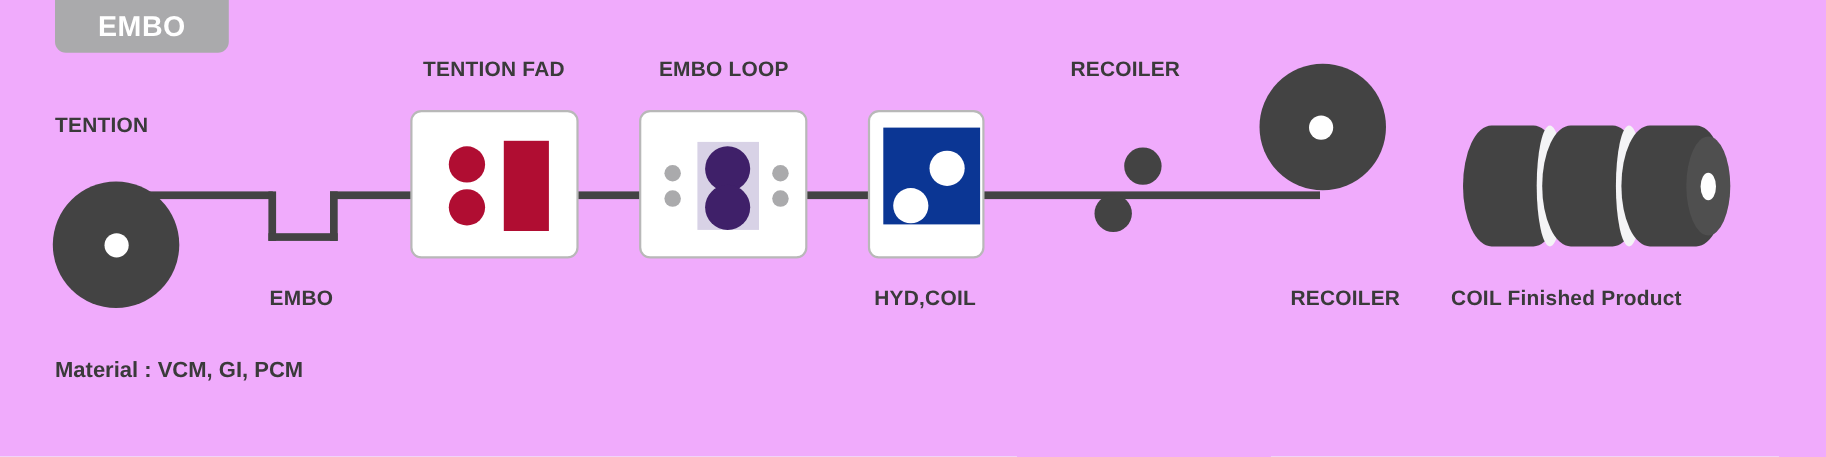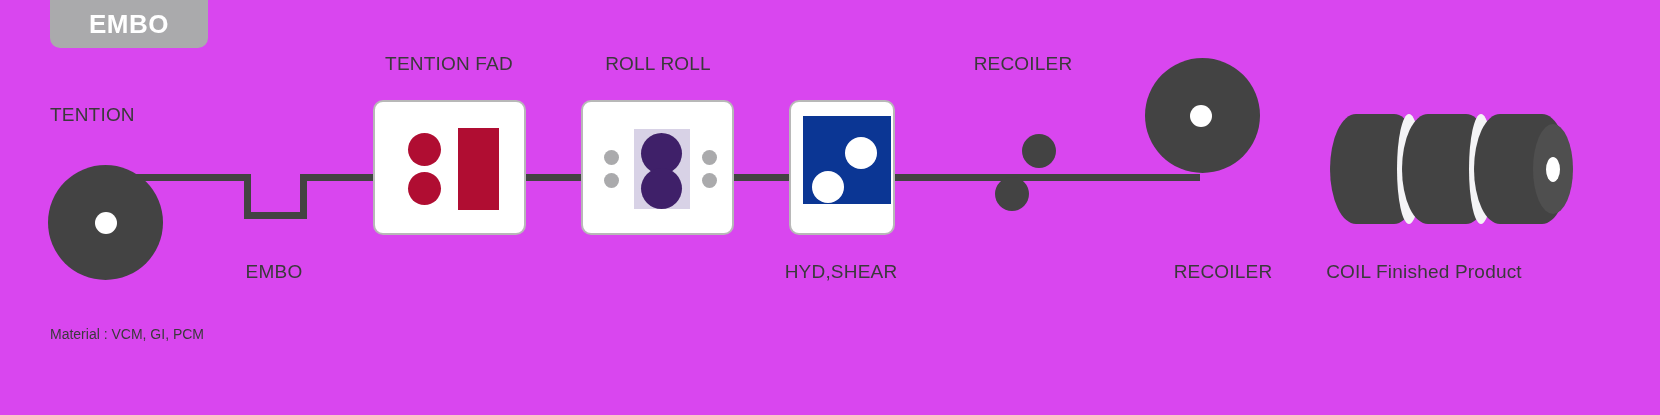--- a/index.html
+++ b/index.html
@@ -7,21 +7,21 @@
     padding: 0;
     background: #f4f4f6;
   }
   body {
     font-family: "Liberation Sans", sans-serif;
   }
   #canvas {
     position: relative;
     width: 1660px;
     height: 415px;
-    background: #d946ef;
+    background: #f0abfc;
     overflow: hidden;
   }
   .abs { position: absolute; }
 
   
   #embo-badge {
     left: 50px;
     top: 0px;
     width: 158px;
     height: 48px;
@@ -33,21 +33,21 @@
     letter-spacing: 0.5px;
     display: flex;
     align-items: center;
     justify-content: center;
   }
 
   
   .label {
     color: #3a3a3a;
     font-size: 19px;
-    font-weight: normal;
+    font-weight: bold;
     letter-spacing: 0.2px;
     white-space: nowrap;
   }
   .label.center { transform: translateX(-50%); }
 
   
   .strip {
     background: #434343;
   }
 
@@ -81,44 +81,44 @@
   .coil-face {
     background: #4f4f4f;
     border-radius: 50%;
   }
   .coil-hole {
     background: #ffffff;
     border-radius: 50%;
   }
   .material-note {
     color: #3a3a3a;
-    font-size: 14px;
-    font-weight: normal;
+    font-size: 20px;
+    font-weight: bold;
   }
 </style>
 </head>
 <body>
 
 <div id="canvas">
 
   <div class="abs" id="embo-badge">
     <span>EMBO</span>
   </div>
 
   <div class="abs label" style="left:50px; top:104px;">TENTION</div>
 
   <div class="abs label center" style="left:449px; top:53px;">TENTION FAD</div>
 
-  <div class="abs label center" style="left:658px; top:53px;">ROLL ROLL</div>
+  <div class="abs label center" style="left:658px; top:53px;">EMBO LOOP</div>
 
   <div class="abs label center" style="left:1023px; top:53px;">RECOILER</div>
 
   <div class="abs label center" style="left:274px; top:261px;">EMBO</div>
 
-  <div class="abs label center" style="left:841px; top:261px;">HYD,SHEAR</div>
+  <div class="abs label center" style="left:841px; top:261px;">HYD,COIL</div>
 
   <div class="abs label center" style="left:1201px; top:261px;margin-left:22px;">RECOILER</div>
 
   <div class="abs label center" style="left:1424px; top:261px;">COIL Finished Product</div>
 
   <div class="abs strip" style="left:104px; top:174px; width:144px; height:7px;"></div>
 
   <div class="abs strip" style="left:244px; top:174px; width:7px; height:45px;"></div>
   <div class="abs strip" style="left:244px; top:212px; width:63px; height:7px;"></div>
   <div class="abs strip" style="left:300px; top:174px; width:7px; height:45px;"></div>

